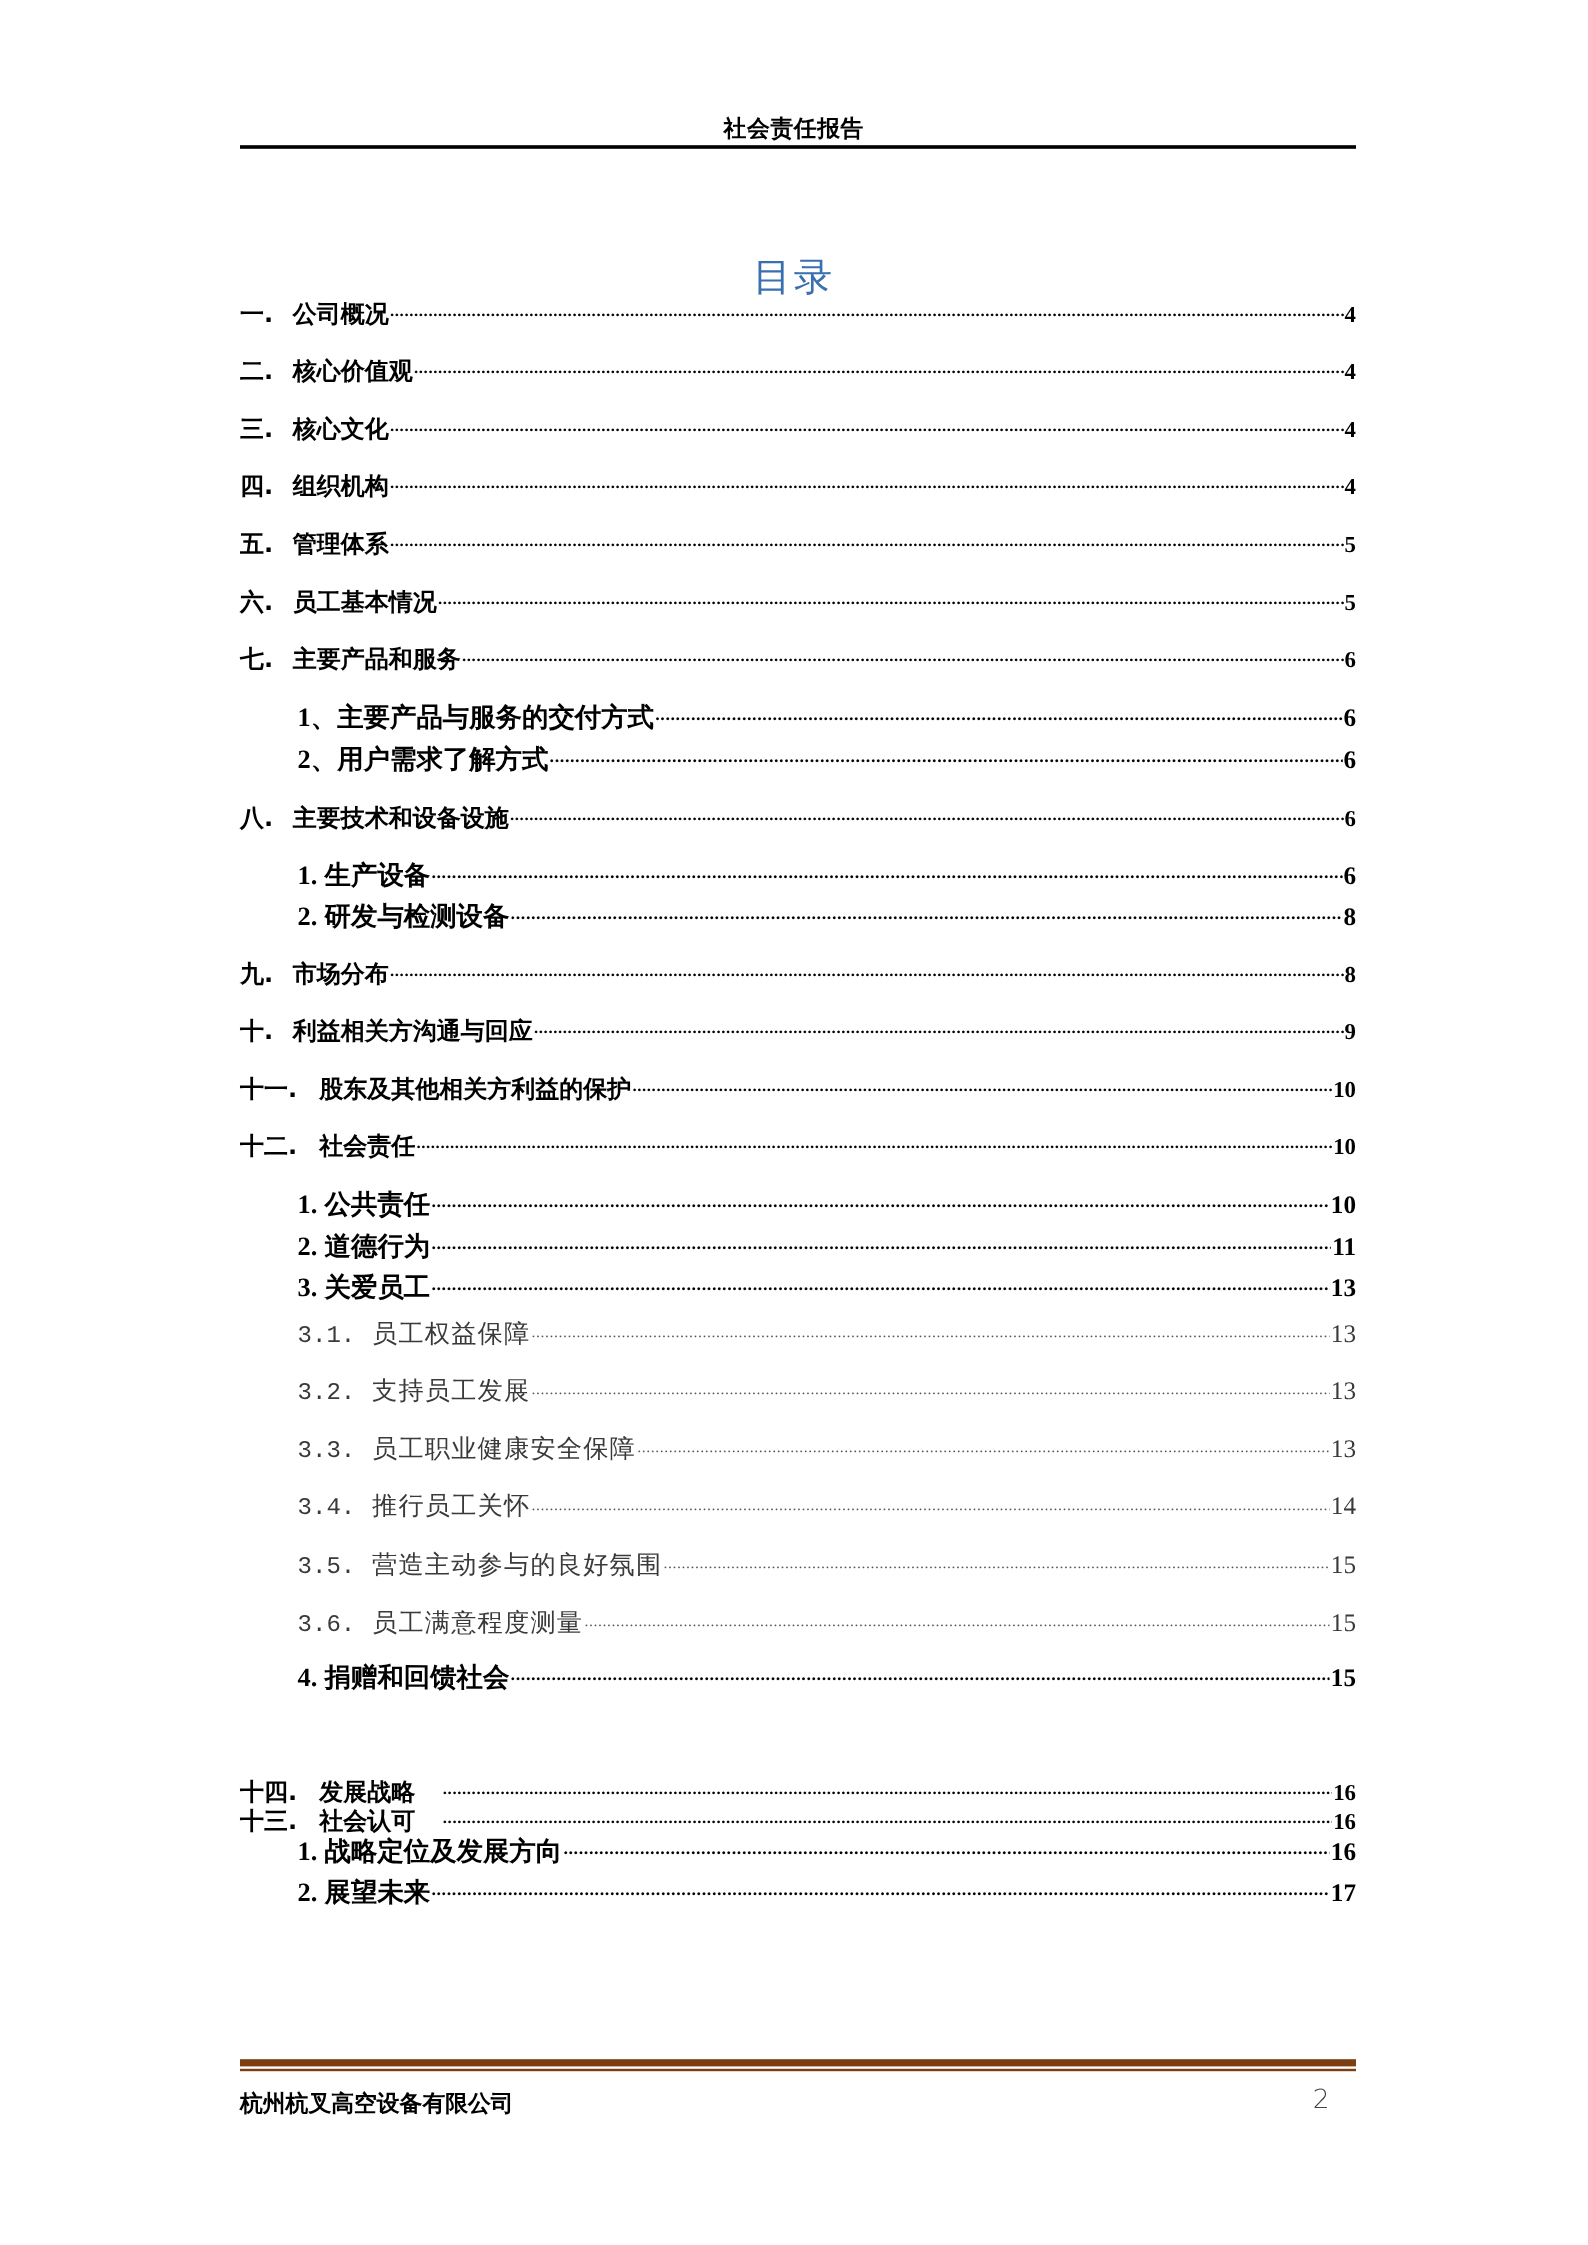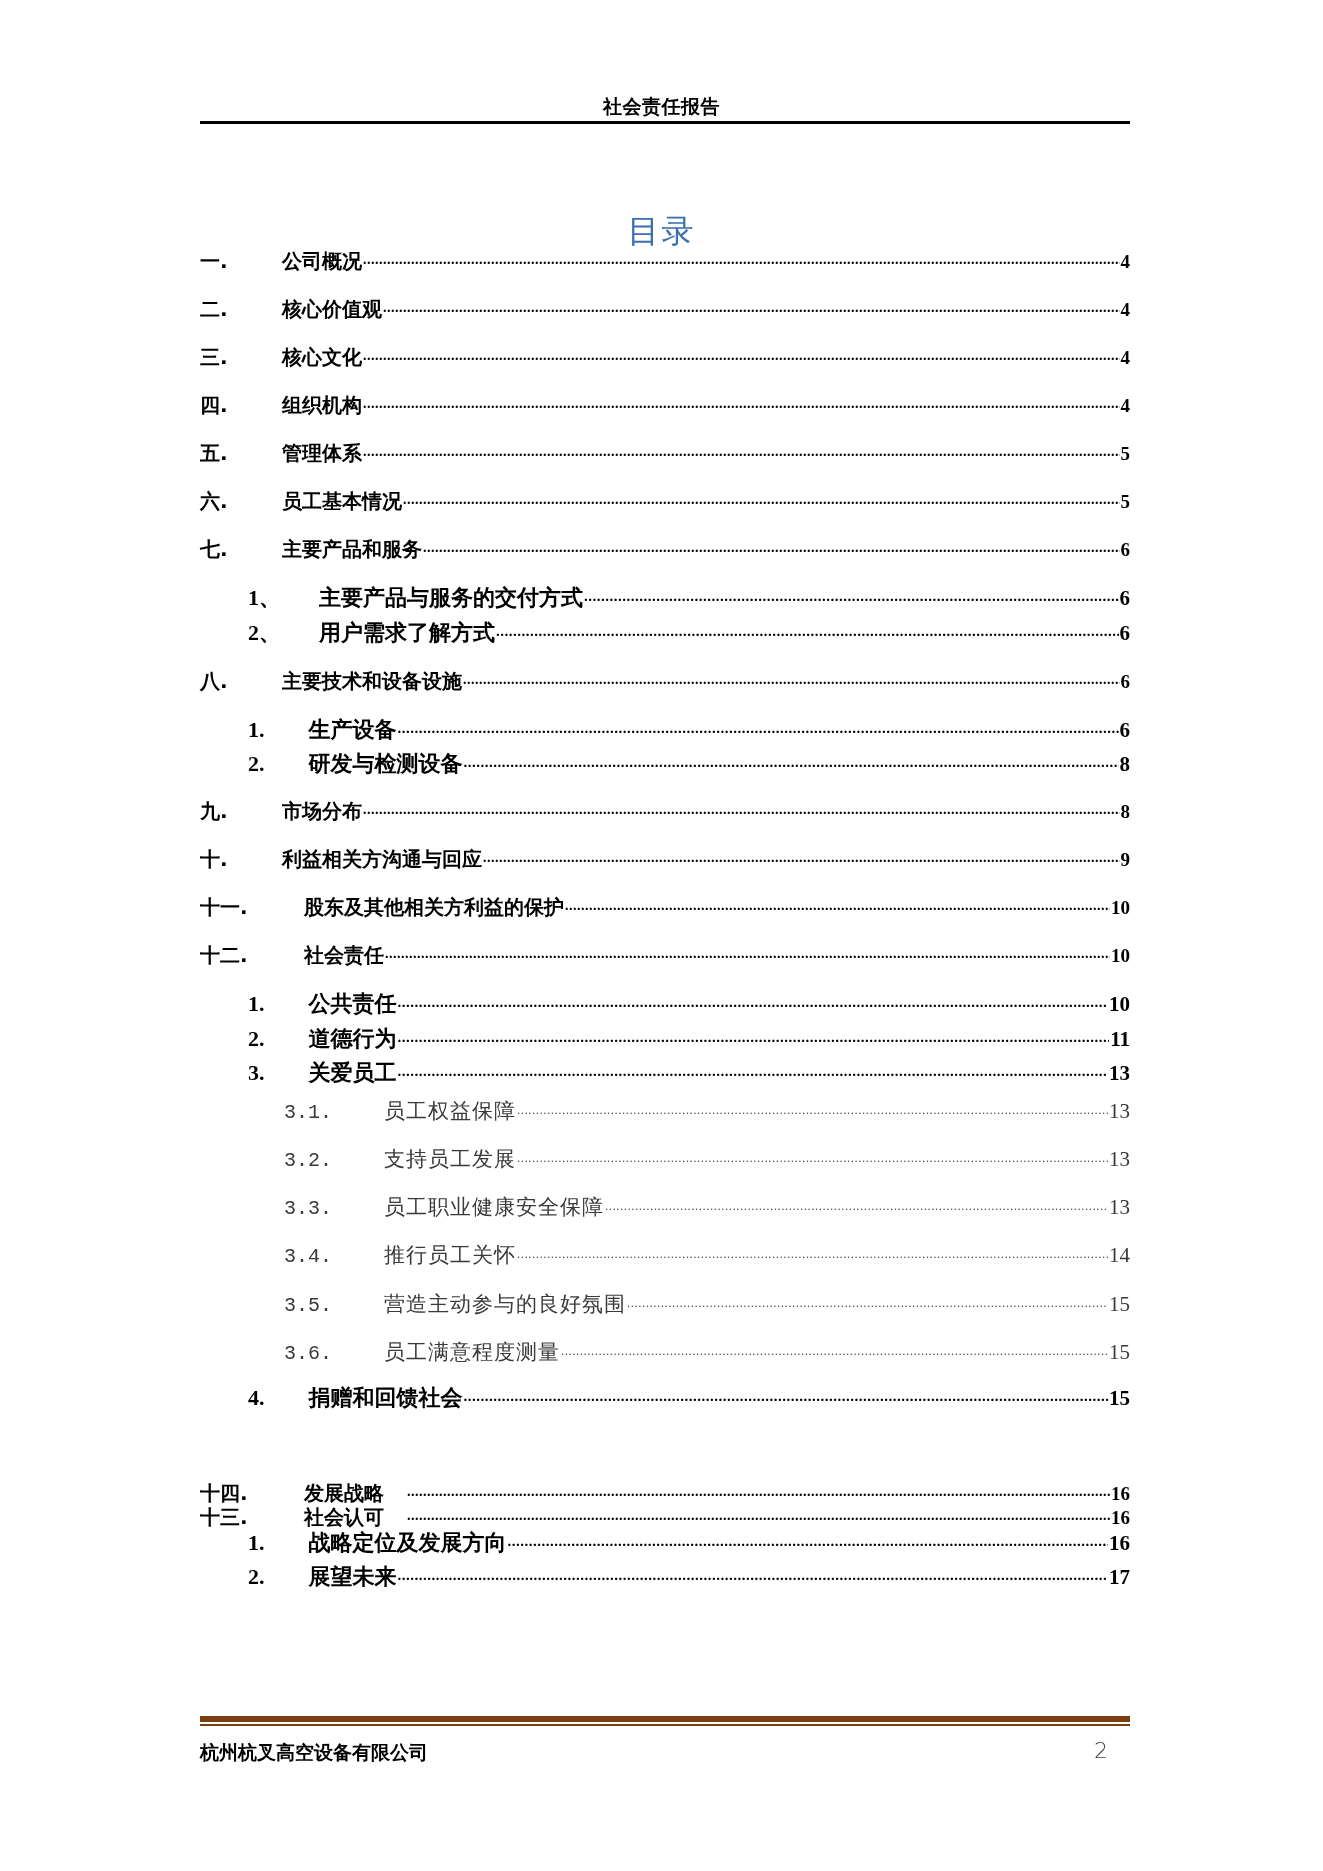--- a/index.html
+++ b/index.html
@@ -3,38 +3,38 @@
 <meta charset="utf-8">
 <style>
   html, body { margin: 0; padding: 0; background: #ffffff; }
   body { width: 1323px; height: 1871px; position: relative; overflow: hidden; font-family: "Liberation Serif", "DejaVu Serif", serif; color: #000; }
   .header-title { position: absolute; left: 0; width: 1323px; top: 94px; text-align: center; font-size: 19px; font-weight: bold; font-family: "Liberation Sans", "DejaVu Sans", sans-serif; letter-spacing: 0.5px; }
   .header-rule { position: absolute; left: 200px; width: 930px; top: 121px; height: 3px; background: #000; }
   .toc-title { position: absolute; left: 0; width: 1323px; top: 174px; text-align: center; font-size: 32px; font-family: "DejaVu Sans", "Liberation Sans", sans-serif; letter-spacing: 2px; }
   .toc { position: absolute; left: 200px; width: 930px; top: 0; }
   .toc-row { position: absolute; left: 0; width: 930px; display: flex; align-items: baseline; white-space: nowrap; }
   .toc-row .num { flex: none; }
-  .toc-row .label { flex: none; margin-left: 38px; }
+  .toc-row .label { flex: none; }
   .toc-row .leader { flex: 1 1 auto; overflow: hidden; margin: 0 1px; position: relative; height: 1em; }
   .toc-row .leader::after { content: "................................................................................................................................................................................................................................................................................................................................................................................"; position: absolute; left: 0; bottom: 0; letter-spacing: 0.5px; }
   .toc-row .page { flex: none; text-align: right; }
 
   .lvl1 { font-size: 20px; font-weight: bold; font-family: "DejaVu Sans", "Liberation Sans", sans-serif; }
   .lvl1 .num { width: 44px; }
   .lvl1 .num.wide { width: 66px; }
   .lvl1 .page { font-family: "Liberation Serif", serif; font-weight: bold; font-size: 19px; }
   .lvl1 .leader::after { font-family: "Liberation Serif", serif; font-weight: bold; font-size: 14px; }
 
   .lvl2 { font-size: 22px; font-weight: bold; left: 48px !important; width: 882px !important; font-family: "DejaVu Sans", "Liberation Sans", sans-serif; }
   .lvl2 .num { font-family: "Liberation Serif", serif; margin-right: 6px; }
   .lvl2 .page { font-family: "Liberation Serif", serif; font-weight: bold; font-size: 21px; }
   .lvl2 .leader::after { font-family: "Liberation Serif", serif; font-weight: bold; font-size: 15px; }
 
   .lvl3 { font-size: 21px; font-weight: normal; color: #3a3a3a; left: 48px !important; width: 882px !important; font-family: "DejaVu Serif", "Liberation Serif", serif; }
-  .lvl3 .num { width: 62px; font-family: "Liberation Mono", monospace; font-size: 20px; margin-left: 36px; }
+  .lvl3 .num { width: 62px; font-family: "Liberation Mono", monospace; font-size: 20px; }
   .lvl3 .page { font-family: "Liberation Serif", serif; font-size: 21px; }
   .lvl3 .leader::after { font-family: "Liberation Serif", serif; font-size: 13px; color: #555; }
   .lvl3 .label { letter-spacing: 1px; text-align: right; }
 
   .footer-bar-thick { position: absolute; left: 200px; width: 930px; top: 1716px; height: 6px; background: #7b3f12; }
   .footer-bar-thin { position: absolute; left: 200px; width: 930px; top: 1724px; height: 2px; background: #7b3f12; }
   .footer-company { position: absolute; left: 200px; top: 1740px; font-size: 19px; font-weight: bold; font-family: "DejaVu Sans", "Liberation Sans", sans-serif; }
   .footer-page { position: absolute; left: 1094px; top: 1738px; font-size: 22px; color: #444; font-family: "DejaVu Sans", sans-serif; font-weight: 300; }
 </style>
 </head>

